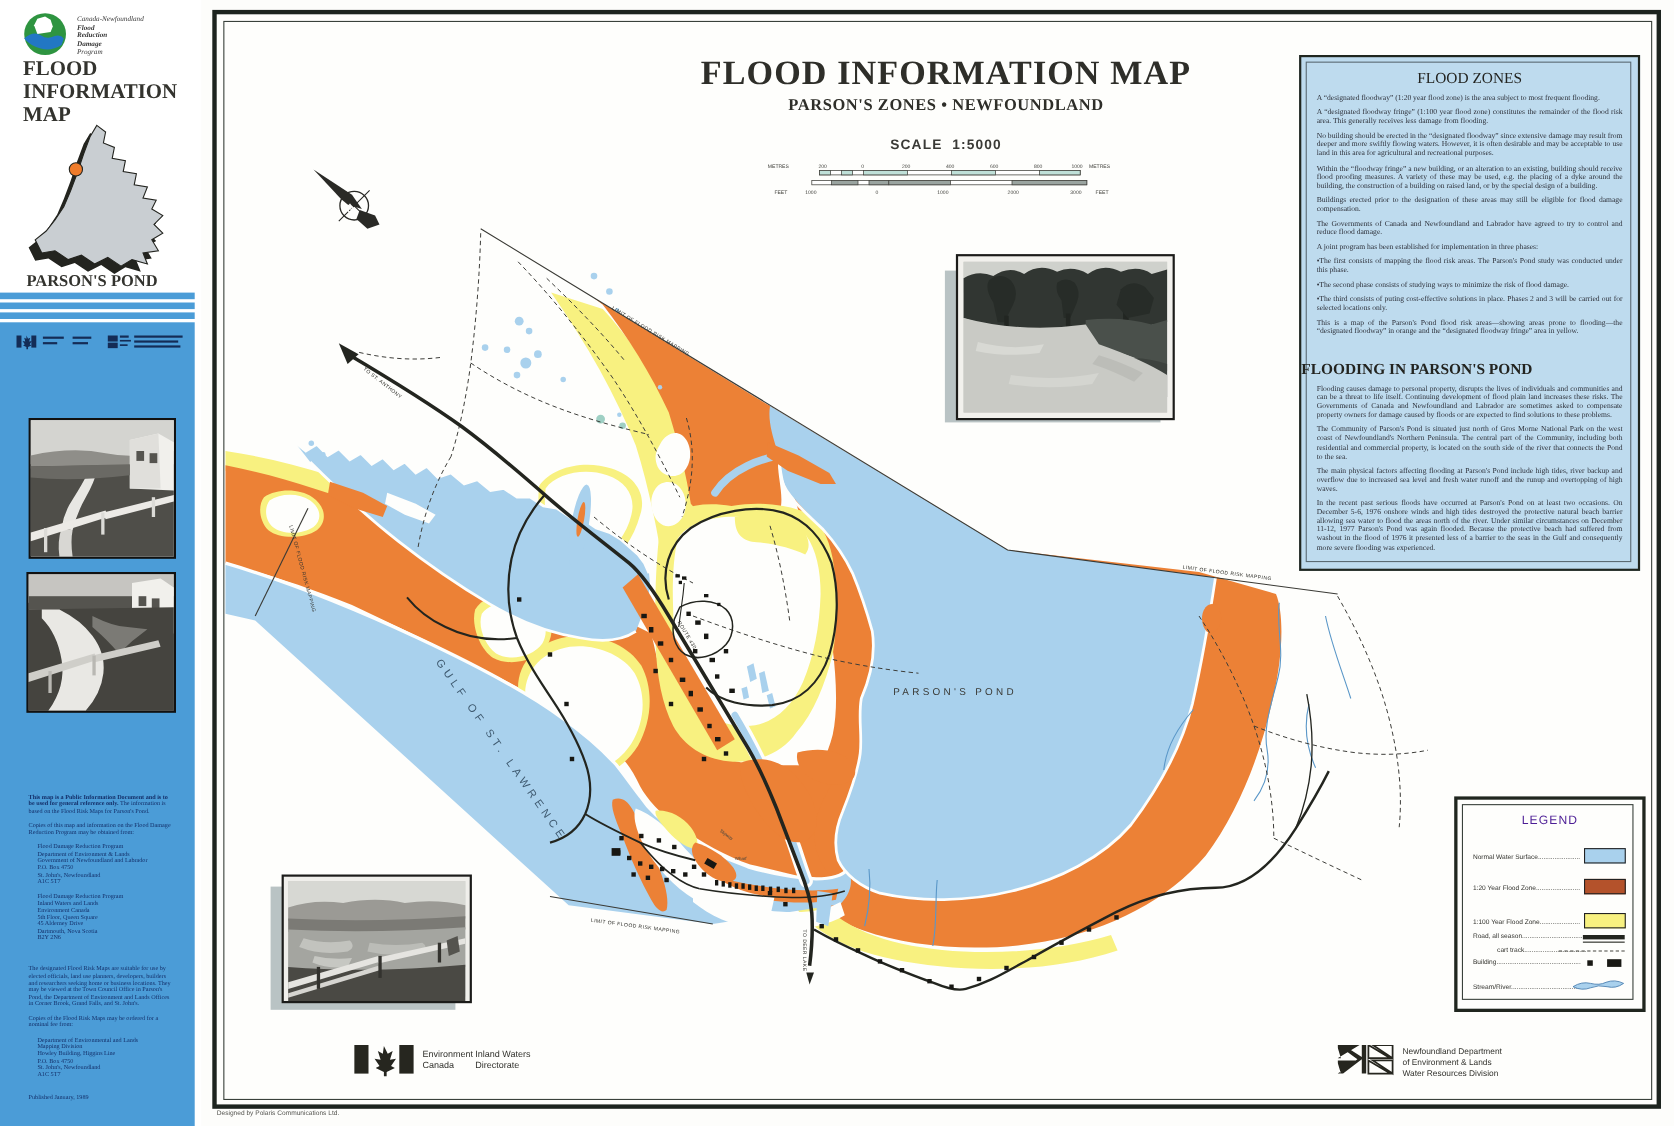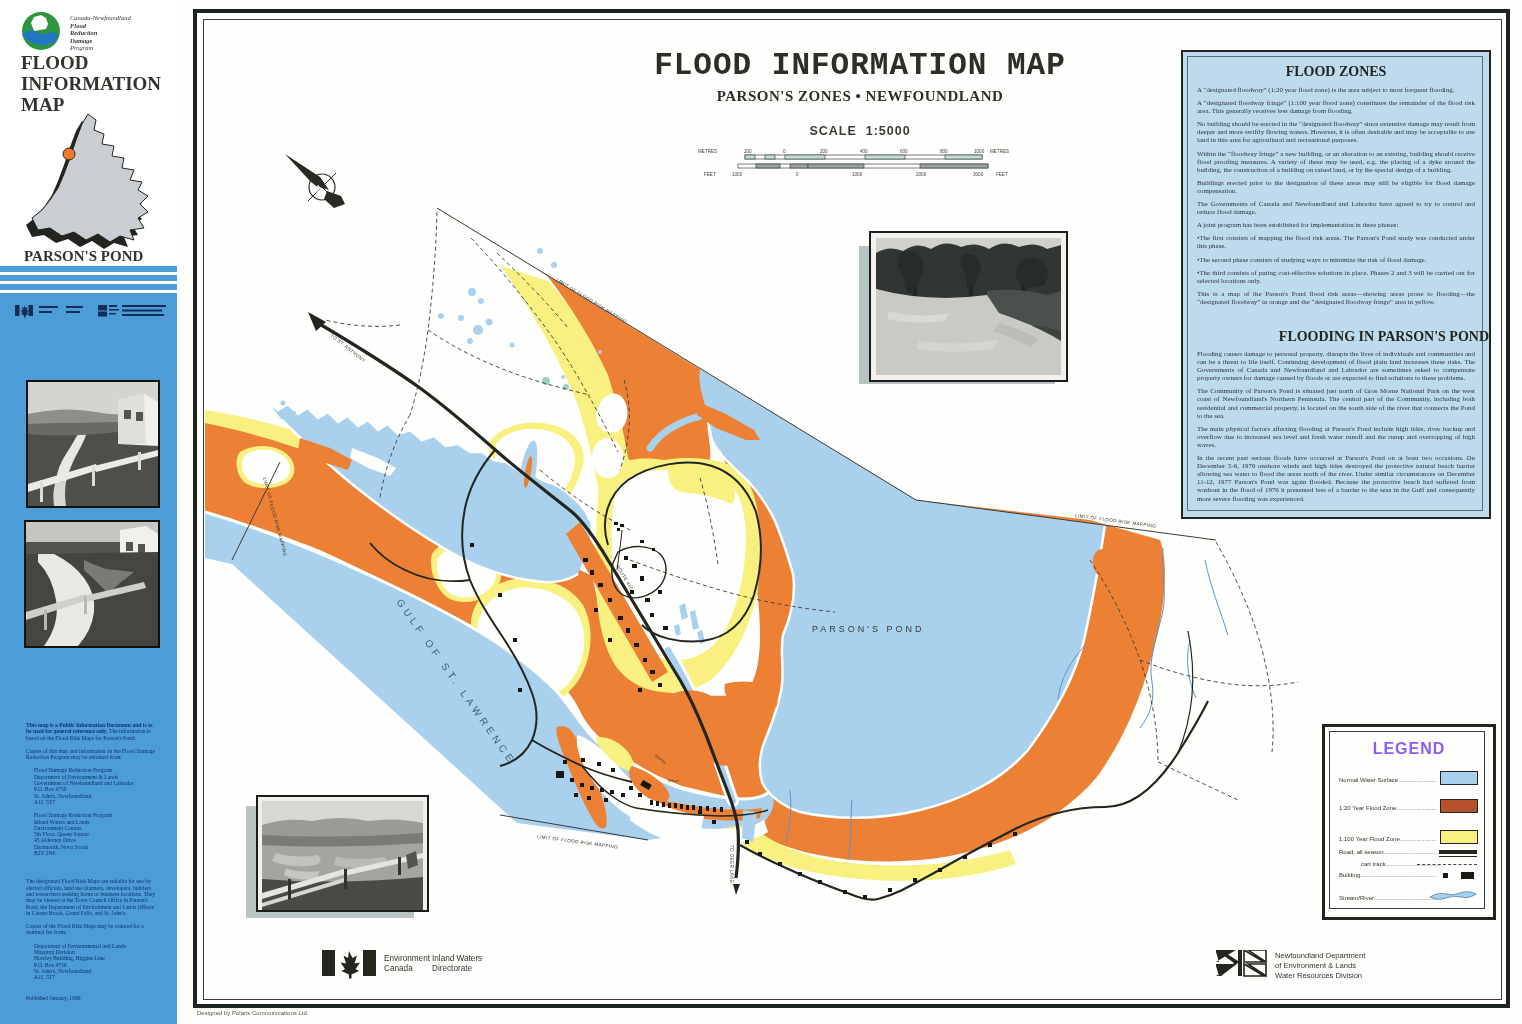--- a/index.html
+++ b/index.html
@@ -399,21 +399,21 @@
 <g stroke="#2a2a26" stroke-width="1">
           <path d="M308,173 L336,201 M336,173 L308,201"></path>
         </g>
 <path fill="#2a2a26" d="M285,154 L320,177 L329,190 L316,186 L310,181 Z"></path>
 <path fill="#2a2a26" d="M327,191 L341,196 L345,204 L334,208 L324,199 Z"></path>
 <text x="314" y="193" fill="#fefefc" font-size="10" font-weight="bold" transform="rotate(-38 318 189)">N</text>
 </g>
 </svg>
 </div>
 
-<div class="abs" style="left:560px;top:48px;width:600px;text-align:center;font-family:Liberation Mono, monospace;font-weight:bold;color:#2e2e29;font-size:31px;letter-spacing:1px;">FLOOD INFORMATION MAP</div>
+<div class="abs" style="left:560px;top:48px;width:600px;text-align:center;font-family:Liberation Serif, serif;font-weight:bold;color:#2e2e29;font-size:31px;letter-spacing:1px;">FLOOD INFORMATION MAP</div>
 
 <div class="abs" style="left:560px;top:88px;width:600px;text-align:center;font-family:'Liberation Serif',serif;font-weight:bold;color:#2e2e29;font-size:15px;letter-spacing:0.5px;">PARSON'S ZONES • NEWFOUNDLAND</div>
 
 <div class="abs" style="left:660px;top:124px;width:400px;text-align:center;color:#3a3a36;font-size:12.5px;letter-spacing:1px;font-weight:bold;">SCALE&nbsp; 1:5000</div>
 
 <div class="abs" style="left:690px;top:143px;width:340px;height:40px;">
 <svg width="340" height="40" viewBox="0 0 340 40">
 <g font-size="4.6" fill="#44443f" font-family="Liberation Sans">
 <text x="8" y="10">METRES</text>
         <text x="300" y="10">METRES</text>
@@ -490,46 +490,46 @@
 <path d="M6,108 L88,83 L89,87 L6,112 Z" fill="#d6d5d1"></path>
 <rect x="32" y="84" width="3" height="20" fill="#33322e"></rect>
 <rect x="88" y="74" width="3" height="20" fill="#33322e"></rect>
 <rect x="142" y="62" width="3" height="18" fill="#33322e"></rect>
 <path d="M150,60 l10,-4 2,14 -10,4z" fill="#55544f"></path>
 </svg>
 </div>
 
 <div class="abs" style="left:1181px;top:50px;width:306px;height:465px;background:#bedbee;border:2px solid #20261f;">
   <div class="abs" style="left:4px;top:4px;width:294px;height:453px;border:1px solid #5a6a72;"></div>
-  <div class="abs" style="left:0;top:12px;width:100%;text-align:center;font-family:'Liberation Serif',serif;font-weight:bold;font-size:14px;color:#232420;">FLOOD ZONES</div>
+  <div class="abs" style="left:0;top:12px;width:100%;text-align:center;font-family:'Liberation Serif',serif;font-weight:normal;font-size:14px;color:#232420;">FLOOD ZONES</div>
   <div id="fz" class="abs" style="left:14px;top:34px;width:278px;font-family:'Liberation Serif',serif;font-size:6.9px;line-height:8.1px;color:#2c2f38;text-align:justify;">
   <p style="margin:0 0 5px 0;">A “designated floodway” (1:20 year flood zone) is the area subject to most frequent flooding.</p>
   <p style="margin:0 0 5px 0;">A “designated floodway fringe” (1:100 year flood zone) constitutes the remainder of the flood risk area. This generally receives less damage from flooding.</p>
   <p style="margin:0 0 5px 0;">No building should be erected in the “designated floodway” since extensive damage may result from deeper and more swiftly flowing waters. However, it is often desirable and may be acceptable to use land in this area for agricultural and recreational purposes.</p>
   <p style="margin:0 0 5px 0;">Within the “floodway fringe” a new building, or an alteration to an existing, building should receive flood proofing measures. A variety of these may be used, e.g. the placing of a dyke around the building, the construction of a building on raised land, or by the special design of a building.</p>
   <p style="margin:0 0 5px 0;">Buildings erected prior to the designation of these areas may still be eligible for flood damage compensation.</p>
   <p style="margin:0 0 5px 0;">The Governments of Canada and Newfoundland and Labrador have agreed to try to control and reduce flood damage.</p>
   <p style="margin:0 0 5px 0;">A joint program has been established for implementation in three phases:</p>
   <p style="margin:0 0 5px 0;">•The first consists of mapping the flood risk areas. The Parson's Pond study was conducted under this phase.</p>
   <p style="margin:0 0 5px 0;">•The second phase consists of studying ways to minimize the risk of flood damage.</p>
   <p style="margin:0 0 5px 0;">•The third consists of puting cost-effective solutions in place. Phases 2 and 3 will be carried out for selected locations only.</p>
   <p style="margin:0 0 5px 0;">This is a map of the Parson's Pond flood risk areas—showing areas prone to flooding—the “designated floodway” in orange and the “designated floodway fringe” area in yellow.</p>
   </div>
-  <div class="abs" style="left:0;top:277px;width:100%;text-align:right;font-family:'Liberation Serif',serif;font-weight:bold;font-size:14px;color:#232420;">FLOODING IN PARSON'S POND</div>
+  <div class="abs" style="left:0;top:277px;width:100%;text-align:left;font-family:'Liberation Serif',serif;font-weight:bold;font-size:14px;color:#232420;">FLOODING IN PARSON'S POND</div>
   <div class="abs" style="left:14px;top:298px;width:278px;font-family:'Liberation Serif',serif;font-size:6.9px;line-height:8.1px;color:#2c2f38;text-align:justify;">
   <p style="margin:0 0 5px 0;">Flooding causes damage to personal property, disrupts the lives of individuals and communities and can be a threat to life itself. Continuing development of flood plain land increases these risks. The Governments of Canada and Newfoundland and Labrador are sometimes asked to compensate property owners for damage caused by floods or are expected to find solutions to these problems.</p>
   <p style="margin:0 0 5px 0;">The Community of Parson's Pond is situated just north of Gros Morne National Park on the west coast of Newfoundland's Northern Peninsula. The central part of the Community, including both residential and commercial property, is located on the south side of the river that connects the Pond to the sea.</p>
   <p style="margin:0 0 5px 0;">The main physical factors affecting flooding at Parson's Pond include high tides, river backup and overflow due to increased sea level and fresh water runoff and the runup and overtopping of high waves.</p>
   <p style="margin:0;">In the recent past serious floods have occurred at Parson's Pond on at least two occasions. On December 5-6, 1976 onshore winds and high tides destroyed the protective natural beach barrier allowing sea water to flood the areas north of the river. Under similar circumstances on December 11-12, 1977 Parson's Pond was again flooded. Because the protective beach had suffered from washout in the flood of 1976 it presented less of a barrier to the seas in the Gulf and consequently more severe flooding was experienced.</p>
   </div>
 </div>
 
 <div class="abs" style="left:1322px;top:724px;width:168px;height:190px;background:#fefefc;border:3px solid #20261f;">
  <div class="abs" style="left:4px;top:4px;width:154px;height:176px;border:1px solid #39413b;"></div>
- <div class="abs" style="left:0;top:13px;width:100%;text-align:center;font-weight:bold;font-size:16px;letter-spacing:1px;color:#8b5cf6;">LEGEND</div>
+ <div class="abs" style="left:0;top:13px;width:100%;text-align:center;font-weight:normal;font-size:11px;letter-spacing:1px;color:#4c1d95;">LEGEND</div>
 
  <span class="abs" style="left:14px;top:50px;font-size:6px;color:#33332e;">Normal Water Surface.......................</span>
  <span class="abs" style="left:115px;top:44px;width:36px;height:12px;background:#a9d1ed;border:1px solid #222;"></span>
 
  <span class="abs" style="left:14px;top:78px;font-size:6px;color:#33332e;">1:20 Year Flood Zone........................</span>
  <span class="abs" style="left:115px;top:72px;width:36px;height:12px;background:#b4522b;border:1px solid #222;"></span>
 
  <span class="abs" style="left:14px;top:109px;font-size:6px;color:#33332e;">1:100 Year Flood Zone......................</span>
  <span class="abs" style="left:115px;top:103px;width:36px;height:12px;background:#f8f180;border:1px solid #222;"></span>
 

